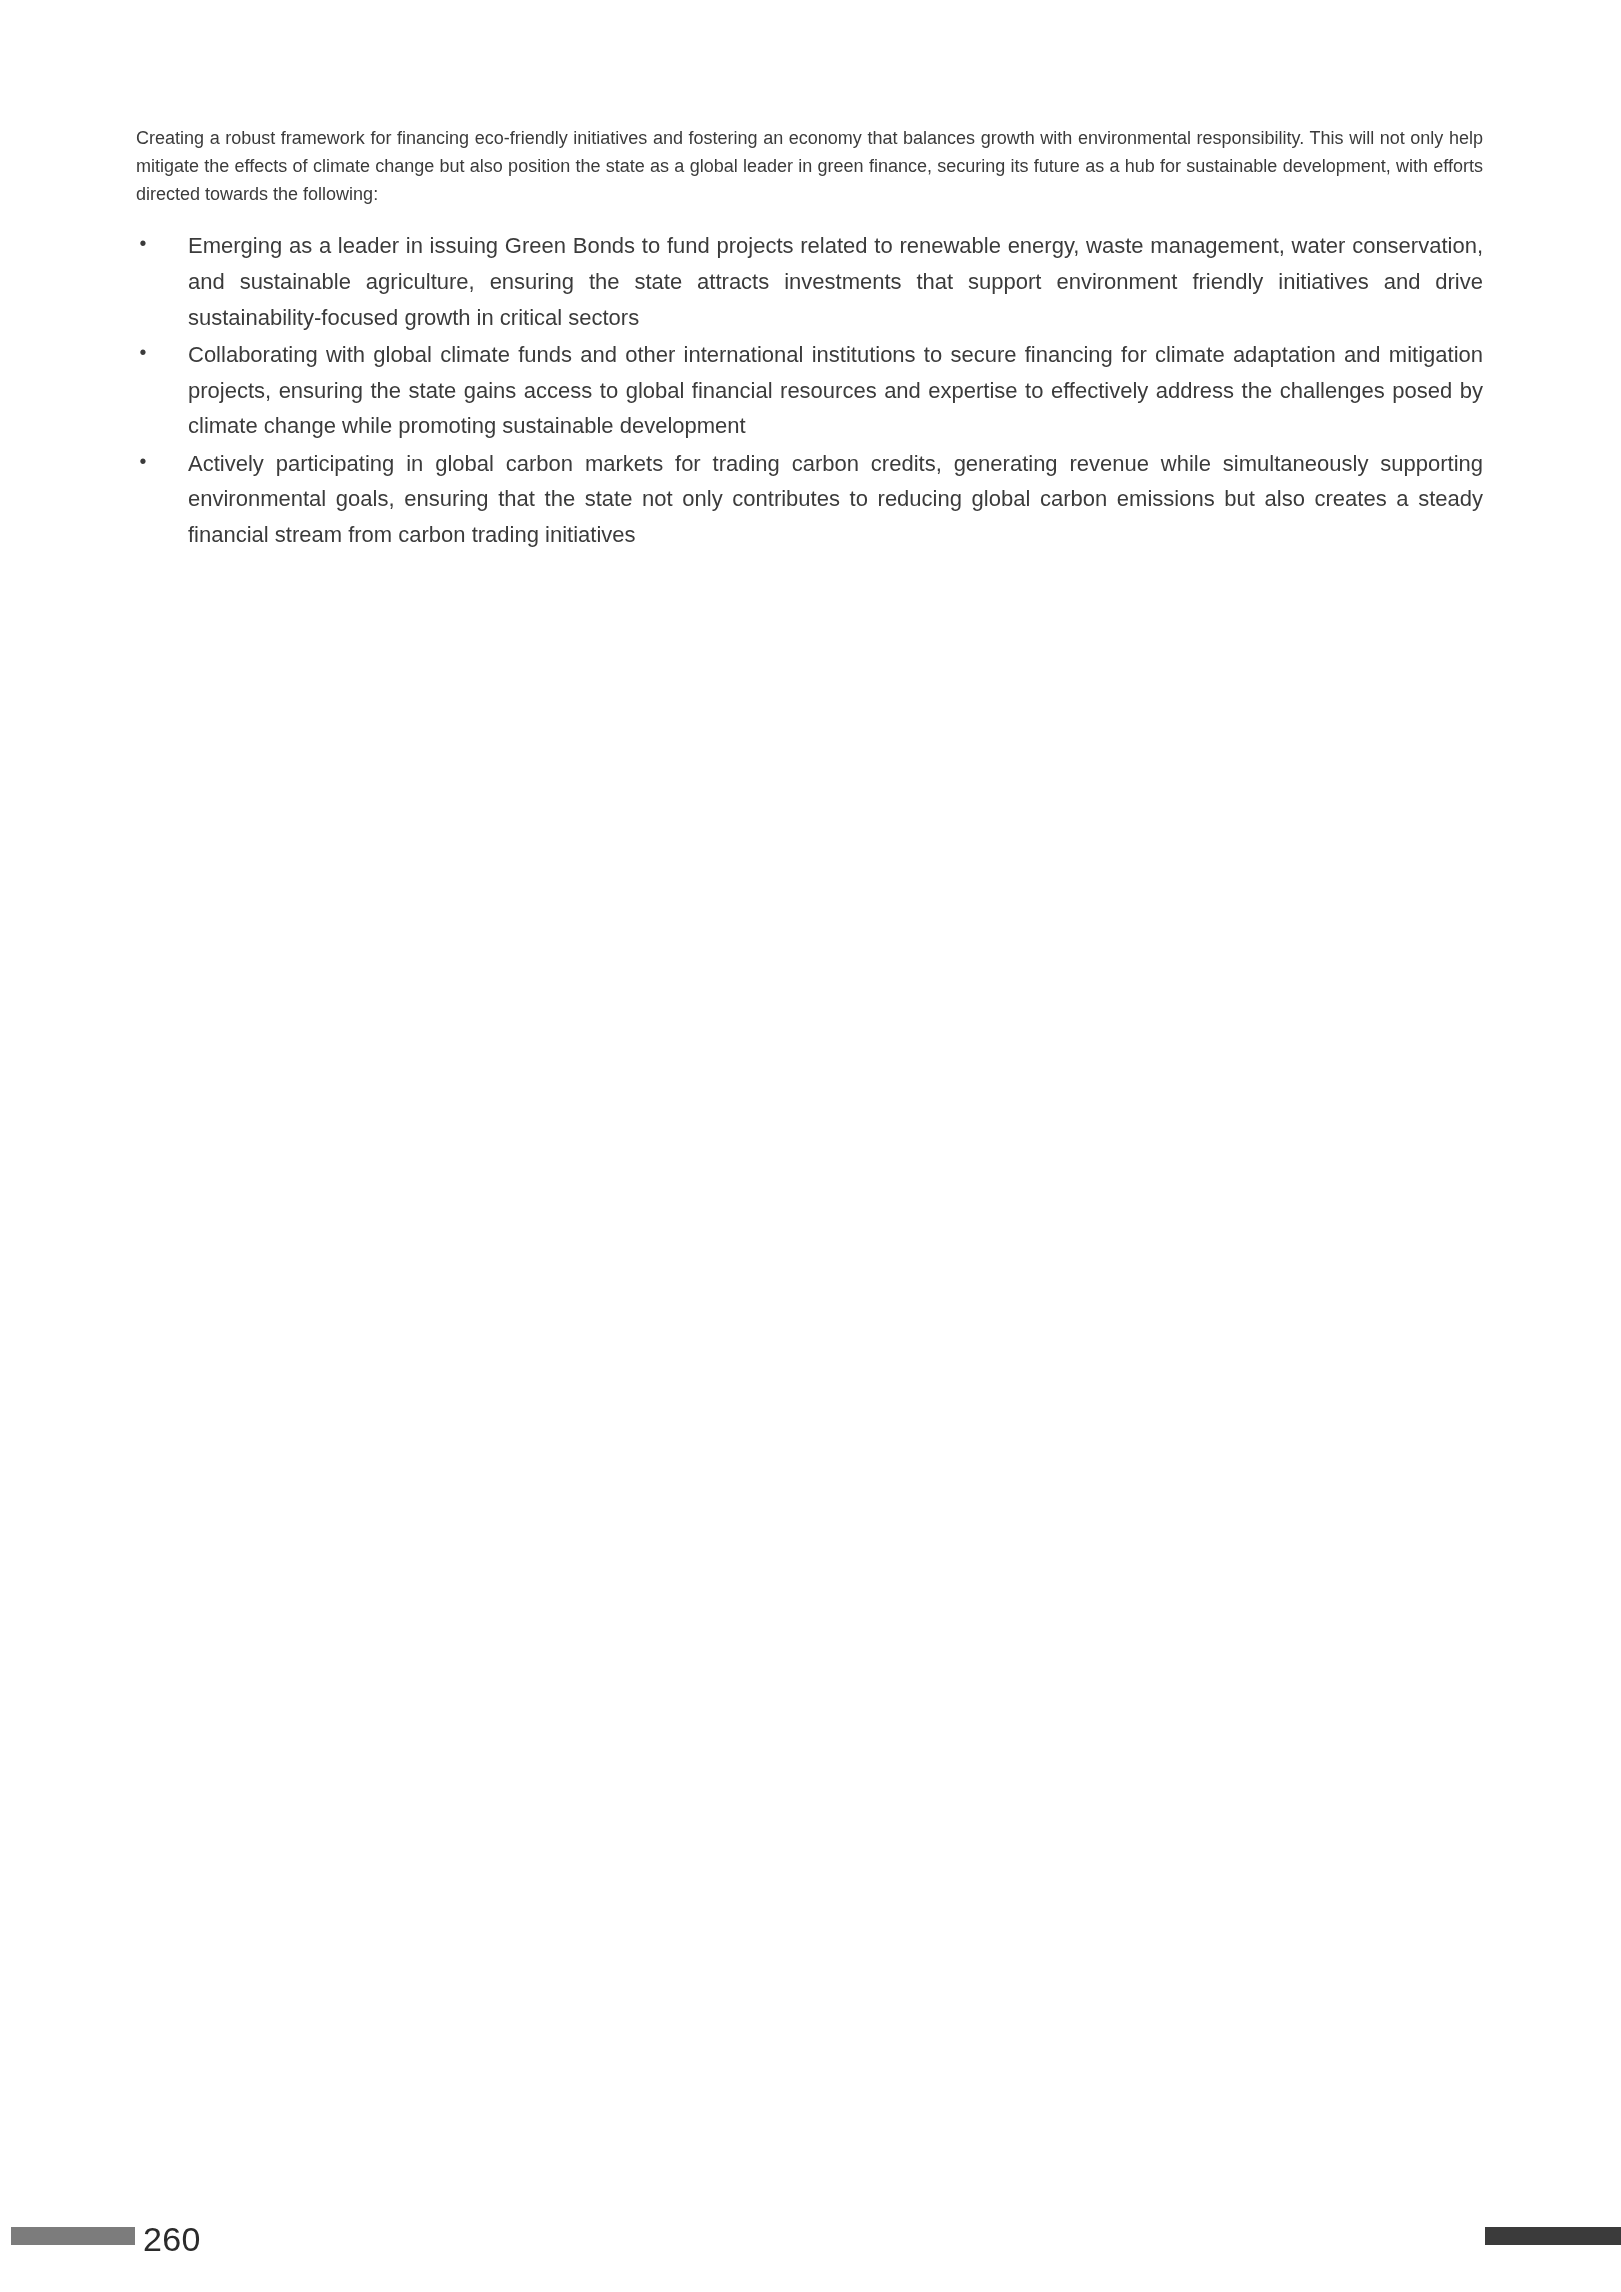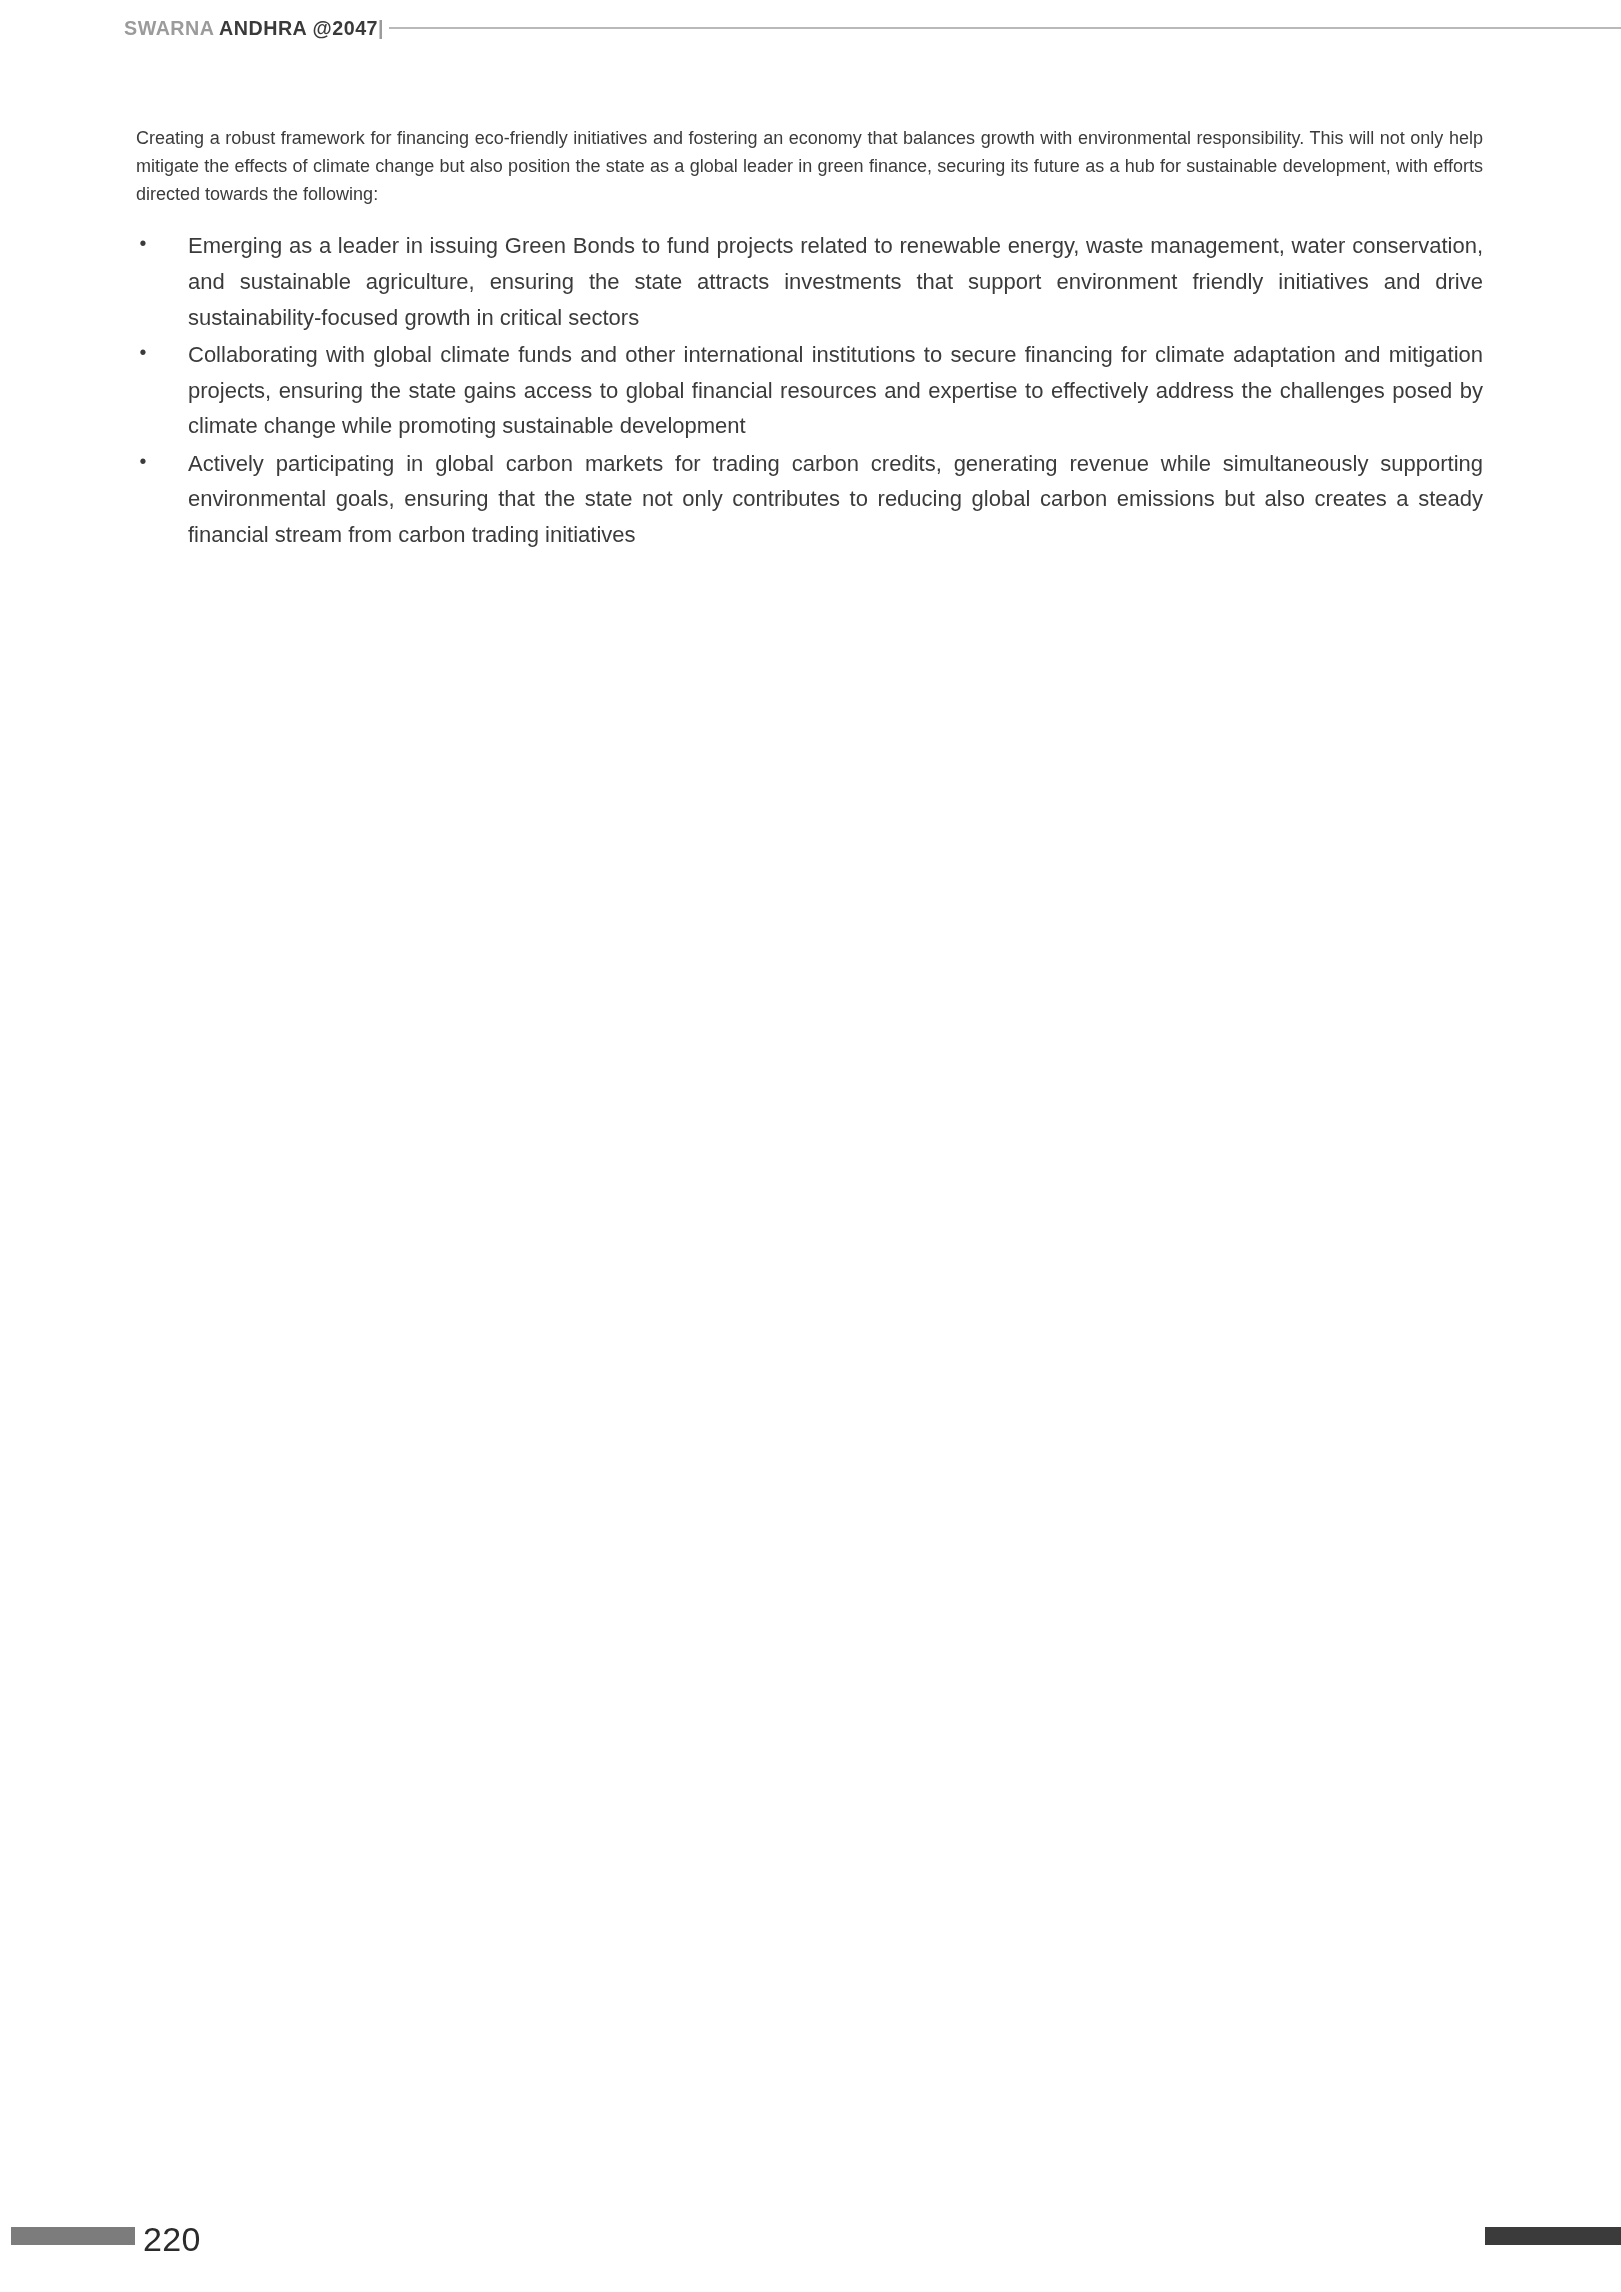--- a/index.html
+++ b/index.html
@@ -130,24 +130,20 @@
     color: #2b2b2b;
     font-weight: 400;
     letter-spacing: 0.4px;
   }
 </style>
 </head>
 <body>
 
 <div class="page">
 
-  <div class="header">
-    <div class="header-text"><span class="brand-light">SWARNA </span><span class="brand-dark">ANDHRA @2047</span><span class="brand-light">|</span></div>
-    <div class="header-rule"></div>
-  </div>
 
   <div class="content">
 
     <p class="intro-para">Creating a robust framework for financing eco-friendly initiatives and fostering an economy that balances growth with environmental responsibility. This will not only help mitigate the effects of climate change but also position the state as a global leader in green finance, securing its future as a hub for sustainable development, with efforts directed towards the following:</p>
 
     <ul class="bullets">
       <li>
         <span class="bullet-mark">•</span>
         <span>Emerging as a leader in issuing Green Bonds to fund projects related to renewable energy, waste management, water conservation, and sustainable agriculture, ensuring the state attracts investments that support environment friendly initiatives and drive sustainability-focused growth in critical sectors</span>
       </li>
@@ -158,18 +154,18 @@
       <li>
         <span class="bullet-mark">•</span>
         <span>Actively participating in global carbon markets for trading carbon credits, generating revenue while simultaneously supporting environmental goals, ensuring that the state not only contributes to reducing global carbon emissions but also creates a steady financial stream from carbon trading initiatives</span>
       </li>
     </ul>
 
   </div>
 
   <div class="footer">
     <div class="footer-bar-left"></div>
-    <div class="page-number">220</div>
+    <div class="page-number">260</div>
     <div class="footer-bar-right"></div>
   </div>
 
 </div>
 
 
 </body></html>

